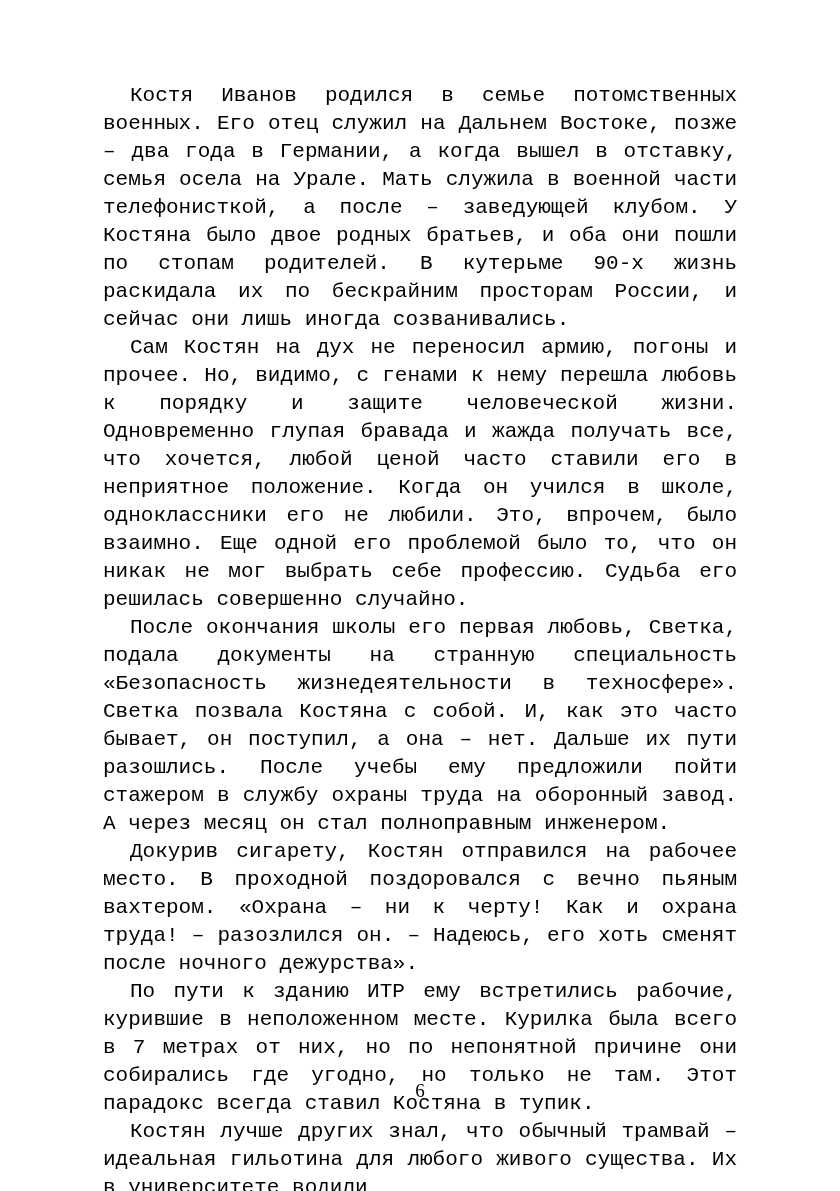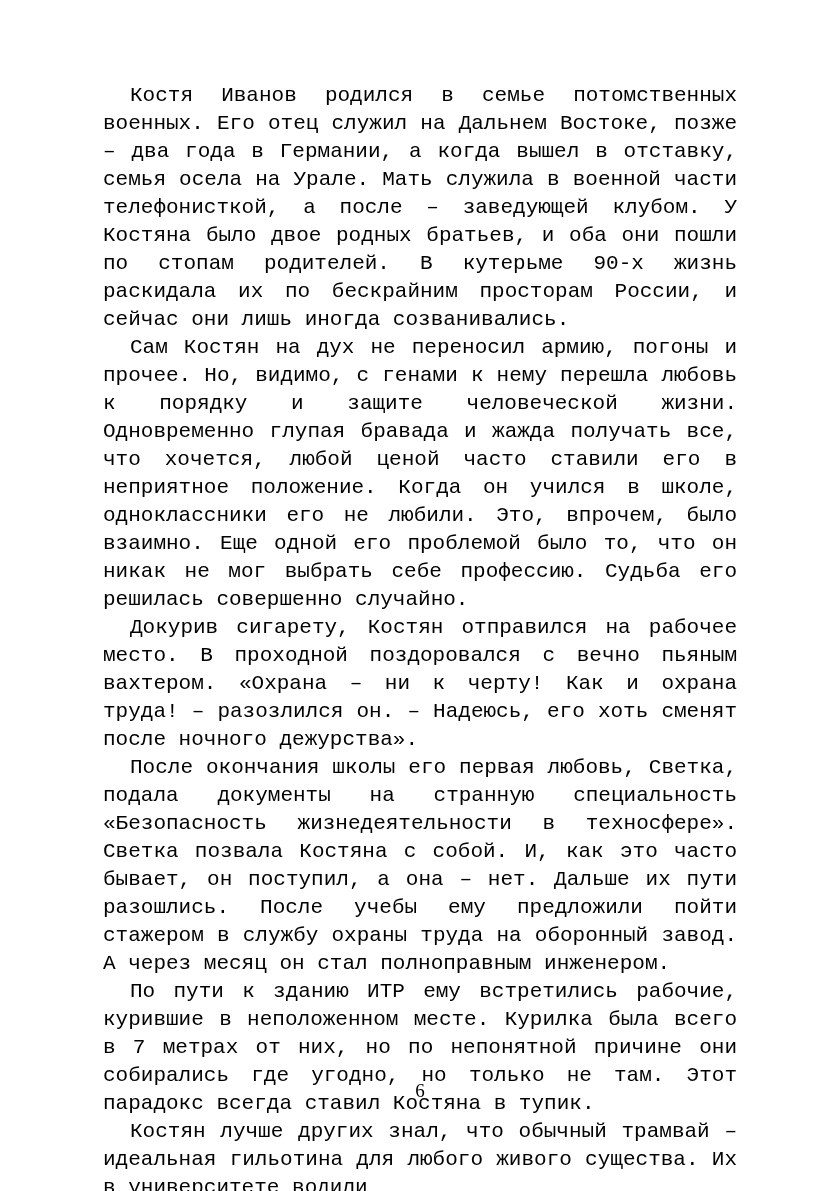--- a/index.html
+++ b/index.html
@@ -51,19 +51,19 @@
     color: #000000;
   }
 </style>
 </head>
 <body>
 
 <div class="page">
   <div class="text-block">
     <p>Костя Иванов родился в семье потомственных военных. Его отец служил на Дальнем Востоке, позже – два года в Германии, а когда вышел в отставку, семья осела на Урале. Мать служила в военной части телефонисткой, а после – заведующей клубом. У Костяна было двое родных братьев, и оба они пошли по стопам родителей. В кутерьме 90-х жизнь раскидала их по бескрайним просторам России, и сейчас они лишь иногда созванивались.</p>
     <p>Сам Костян на дух не переносил армию, погоны и прочее. Но, видимо, с генами к нему перешла любовь к порядку и защите человеческой жизни. Одновременно глупая бравада и жажда получать все, что хочется, любой ценой часто ставили его в неприятное положение. Когда он учился в школе, одноклассники его не любили. Это, впрочем, было взаимно. Еще одной его проблемой было то, что он никак не мог выбрать себе профессию. Судьба его решилась совершенно случайно.</p>
+    <p>После окончания школы его первая любовь, Светка, подала документы на странную специальность «Безопасность жизнедеятельности в техносфере». Светка позвала Костяна с собой. И, как это часто бывает, он поступил, а она – нет. Дальше их пути разошлись. После учебы ему предложили пойти стажером в службу охраны труда на оборонный завод. А через месяц он стал полноправным инженером.</p>
     <p>Докурив сигарету, Костян отправился на рабочее место. В проходной поздоровался с вечно пьяным вахтером. «Охрана – ни к черту! Как и охрана труда! – разозлился он. – Надеюсь, его хоть сменят после ночного дежурства».</p>
-    <p>После окончания школы его первая любовь, Светка, подала документы на странную специальность «Безопасность жизнедеятельности в техносфере». Светка позвала Костяна с собой. И, как это часто бывает, он поступил, а она – нет. Дальше их пути разошлись. После учебы ему предложили пойти стажером в службу охраны труда на оборонный завод. А через месяц он стал полноправным инженером.</p>
     <p>По пути к зданию ИТР ему встретились рабочие, курившие в неположенном месте. Курилка была всего в 7 метрах от них, но по непонятной причине они собирались где угодно, но только не там. Этот парадокс всегда ставил Костяна в тупик.</p>
     <p>Костян лучше других знал, что обычный трамвай – идеальная гильотина для любого живого существа. Их в университете водили</p>
   </div>
   <div class="folio">6</div>
 </div>
 
 </body></html>

